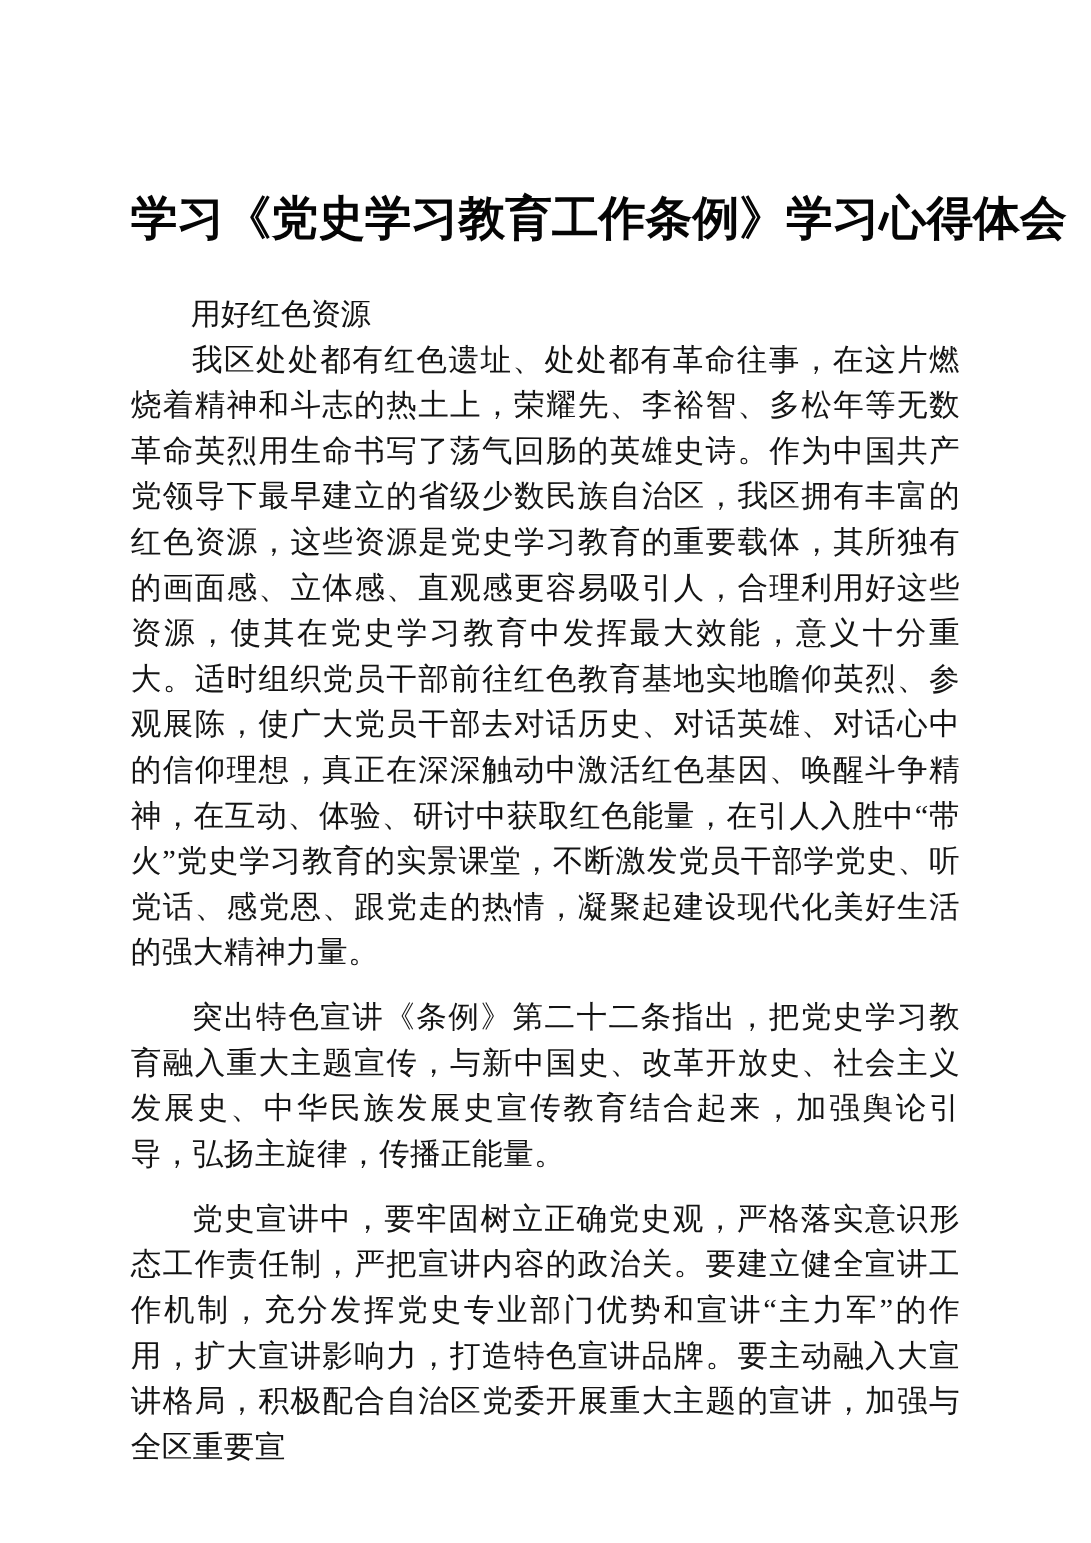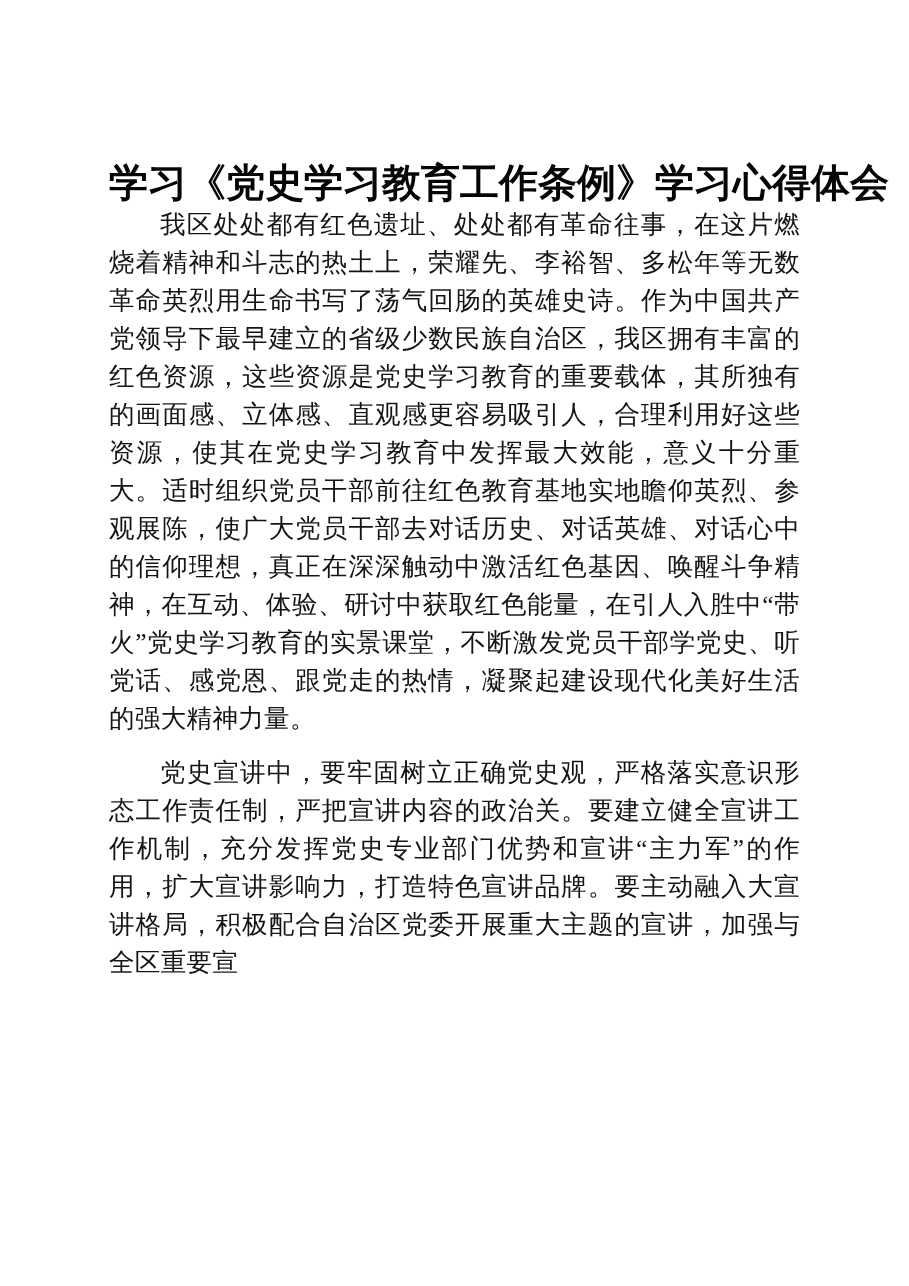--- a/index.html
+++ b/index.html
@@ -77,21 +77,23 @@
   }
 </style>
 </head>
 <body>
 
 <div class="page">
   <div class="page-body">
 
     <h1 class="doc-title">学习《党史学习教育工作条例》学习心得体会</h1>
 
+    <h2 class="section-heading">用好红色资源</h2>
 
 
     <p class="para">我区处处都有红色遗址、处处都有革命往事，在这片燃烧着精神和斗志的热土上，荣耀先、李裕智、多松年等无数革命英烈用生命书写了荡气回肠的英雄史诗。作为中国共产党领导下最早建立的省级少数民族自治区，我区拥有丰富的红色资源，这些资源是党史学习教育的重要载体，其所独有的画面感、立体感、直观感更容易吸引人，合理利用好这些资源，使其在党史学习教育中发挥最大效能，意义十分重大。适时组织党员干部前往红色教育基地实地瞻仰英烈、参观展陈，使广大党员干部去对话历史、对话英雄、对话心中的信仰理想，真正在深深触动中激活红色基因、唤醒斗争精神，在互动、体验、研讨中获取红色能量，在引人入胜中“带火”党史学习教育的实景课堂，不断激发党员干部学党史、听党话、感党恩、跟党走的热情，凝聚起建设现代化美好生活的强大精神力量。</p>
 
+    <p class="para">突出特色宣讲《条例》第二十二条指出，把党史学习教育融入重大主题宣传，与新中国史、改革开放史、社会主义发展史、中华民族发展史宣传教育结合起来，加强舆论引导，弘扬主旋律，传播正能量。</p>
 
     <p class="para">党史宣讲中，要牢固树立正确党史观，严格落实意识形态工作责任制，严把宣讲内容的政治关。要建立健全宣讲工作机制，充分发挥党史专业部门优势和宣讲“主力军”的作用，扩大宣讲影响力，打造特色宣讲品牌。要主动融入大宣讲格局，积极配合自治区党委开展重大主题的宣讲，加强与全区重要宣</p>
 
   </div>
 </div>
 
 </body></html>

